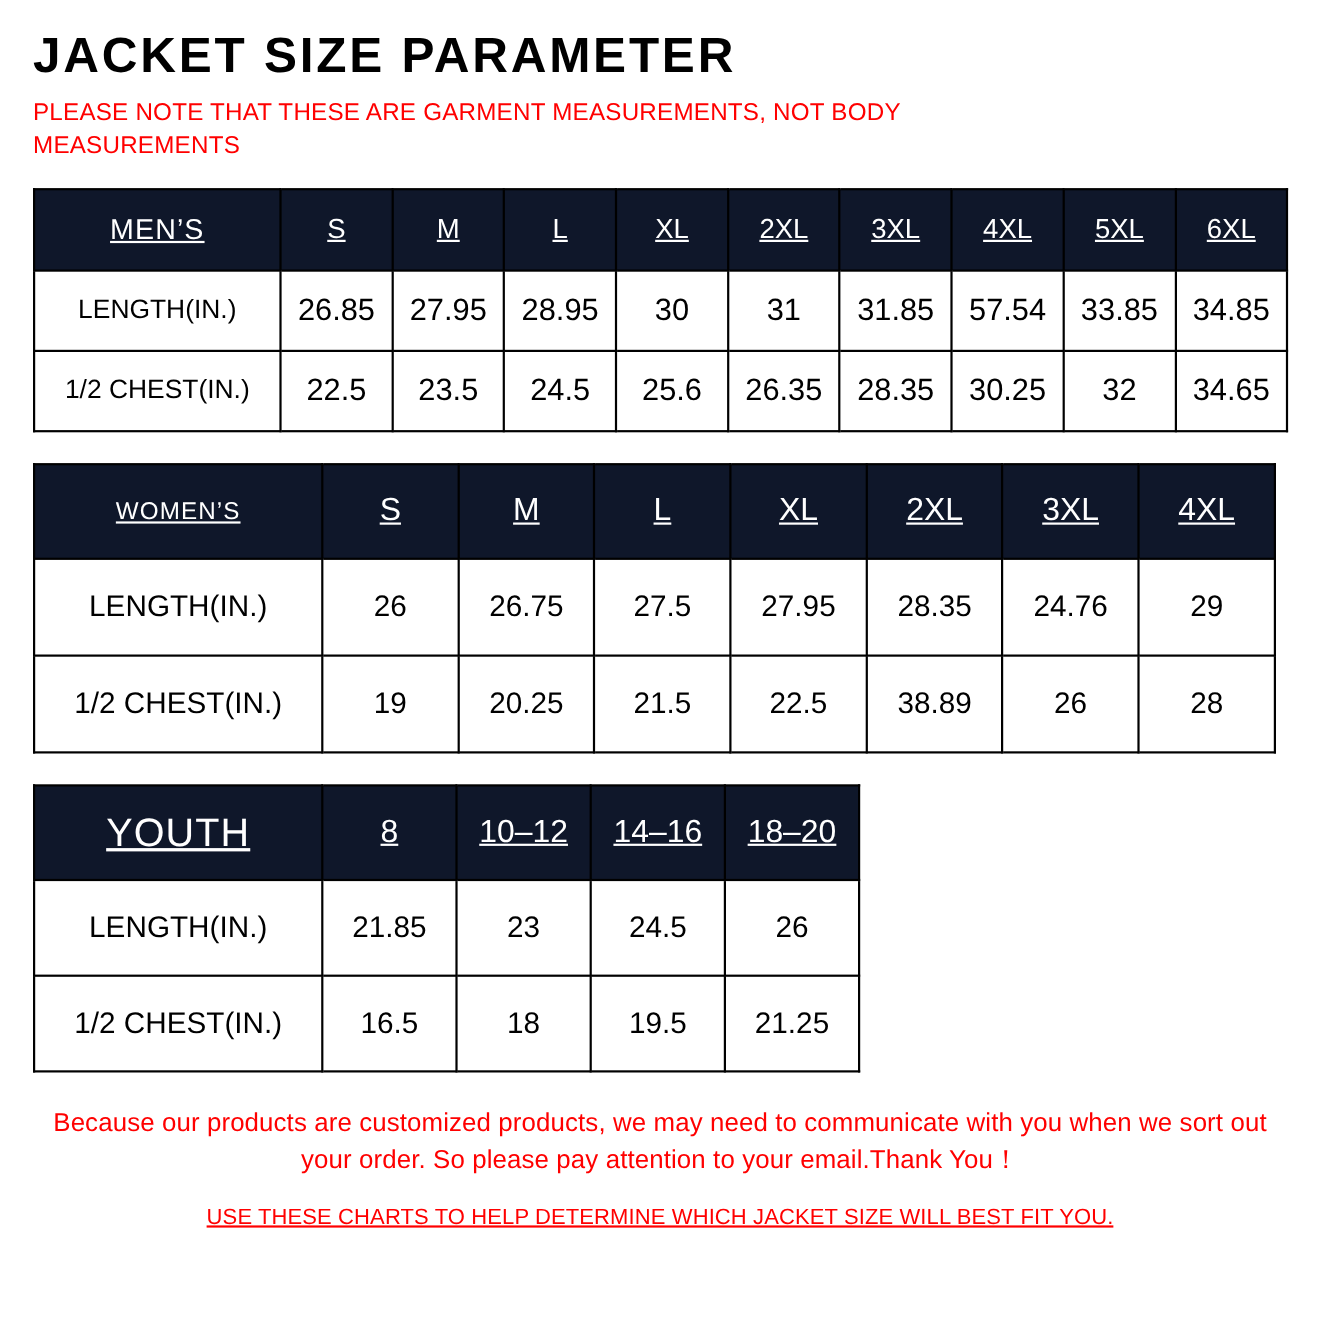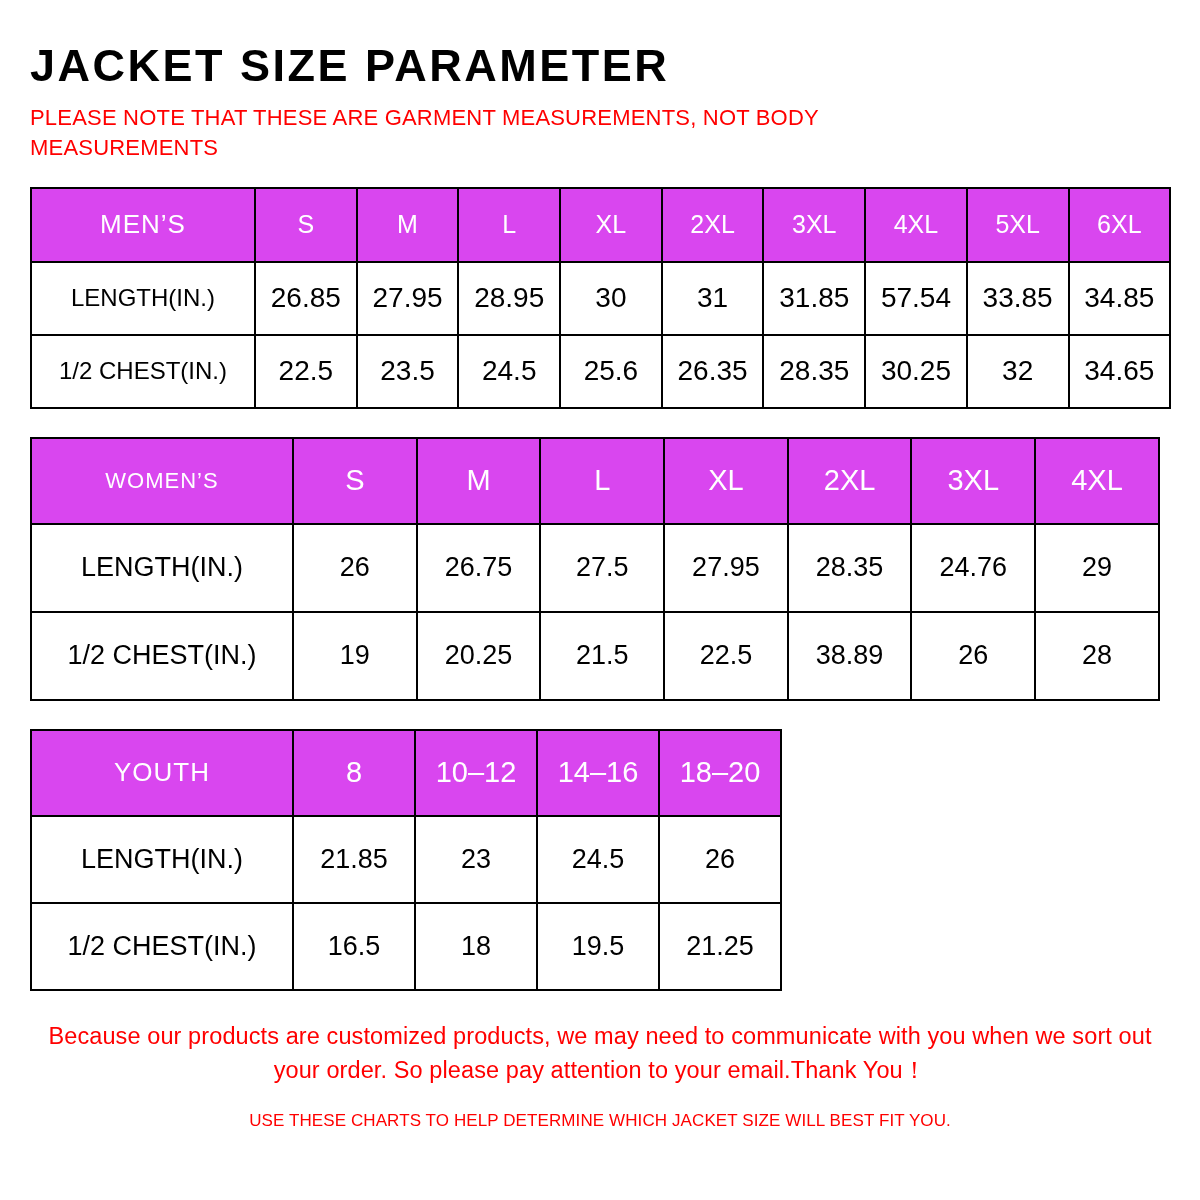--- a/index.html
+++ b/index.html
@@ -11,21 +11,21 @@
     width: 1200px;
     height: 1200px;
     font-family: "Liberation Sans", sans-serif;
     color: #000000;
     overflow: hidden;
   }
   .page {
     width: 1200px;
     height: 1200px;
     box-sizing: border-box;
-    padding: 42px 30px 0 30px;
+    padding: 26px 30px 0 30px;
     position: relative;
   }
   .title {
     font-size: 45px;
     font-weight: bold;
     letter-spacing: 2.5px;
     line-height: 1.05;
     margin: 0 0 14px 0;
     color: #000;
   }
@@ -46,22 +46,23 @@
   table.size td, table.size th {
     border: 2px solid #000;
     text-align: center;
     vertical-align: middle;
     font-weight: normal;
     color: #000;
     background: #ffffff;
     padding: 0;
   }
   table.size thead th {
-    background: #d946ef;
+    background: #0f172a;
     color: #ffffff;
+    text-decoration: underline;
   }
 
   
   #mens-table { width: 1140px; }
   #mens-table thead th { height: 72px; font-size: 25px; }
   #mens-table tbody td { height: 71px; font-size: 28px; }
   #mens-table .rowlab { font-size: 24px; }
   #mens-table col.lab { width: 224px; }
   #mens-table col.v { width: 101.7px; }
 
@@ -75,36 +76,37 @@
   
   #youth-table { width: 750px; }
   #youth-table thead th { height: 84px; font-size: 29px; }
   #youth-table tbody td { height: 85px; font-size: 27px; }
   #youth-table col.lab { width: 262px; }
   #youth-table col.v { width: 122px; }
 
   .head-label { letter-spacing: 1px; }
   #mens-table .head-label { font-size: 26px; }
   #womens-table .head-label { font-size: 22px; }
-  #youth-table .head-label { font-size: 26px; text-align: center; }
+  #youth-table .head-label { font-size: 36px; text-align: center; }
 
   .footer {
     margin-top: 6px;
   }
   .footer p {
     color: #ff0000;
     margin: 0 0 22px 0;
     font-size: 23.5px;
     line-height: 1.45;
     letter-spacing: 0.1px;
     text-align: center;
   }
   .footer p.last {
     margin-bottom: 16px;
-    font-size: 17px;
+    font-size: 20px;
+    text-decoration: underline;
   }
 </style>
 </head>
 <body>
 
 <div class="page">
 
   <h1 class="title">JACKET SIZE PARAMETER</h1>
 
   <p class="note">PLEASE NOTE THAT THESE ARE GARMENT MEASUREMENTS, NOT BODY MEASUREMENTS</p>

